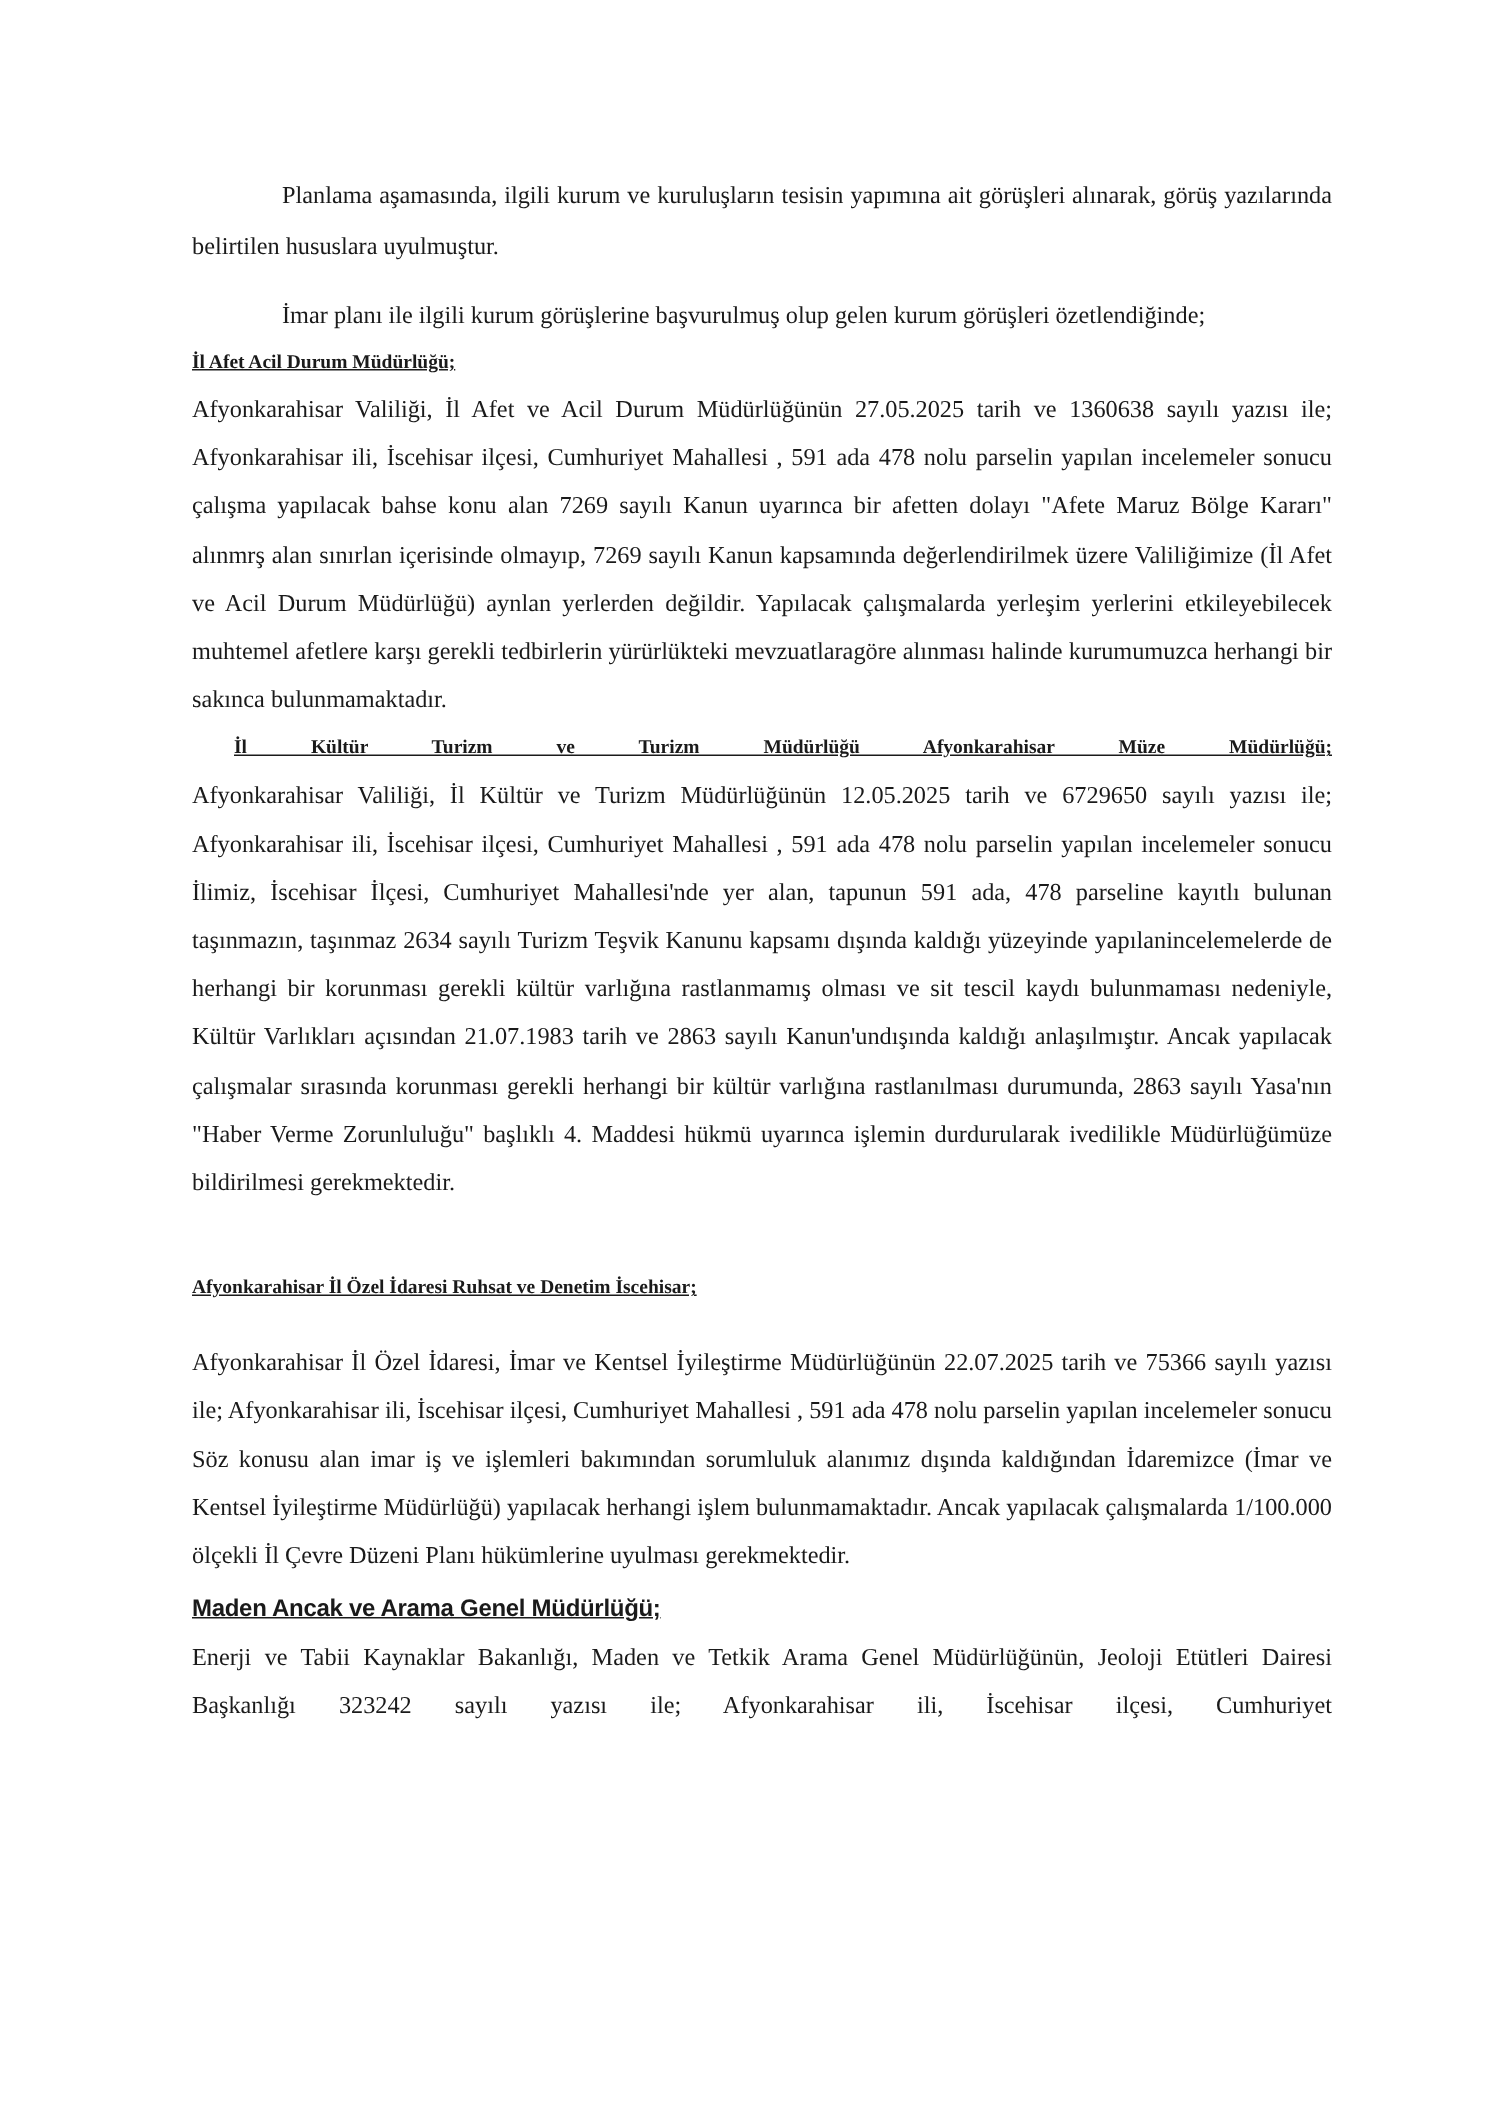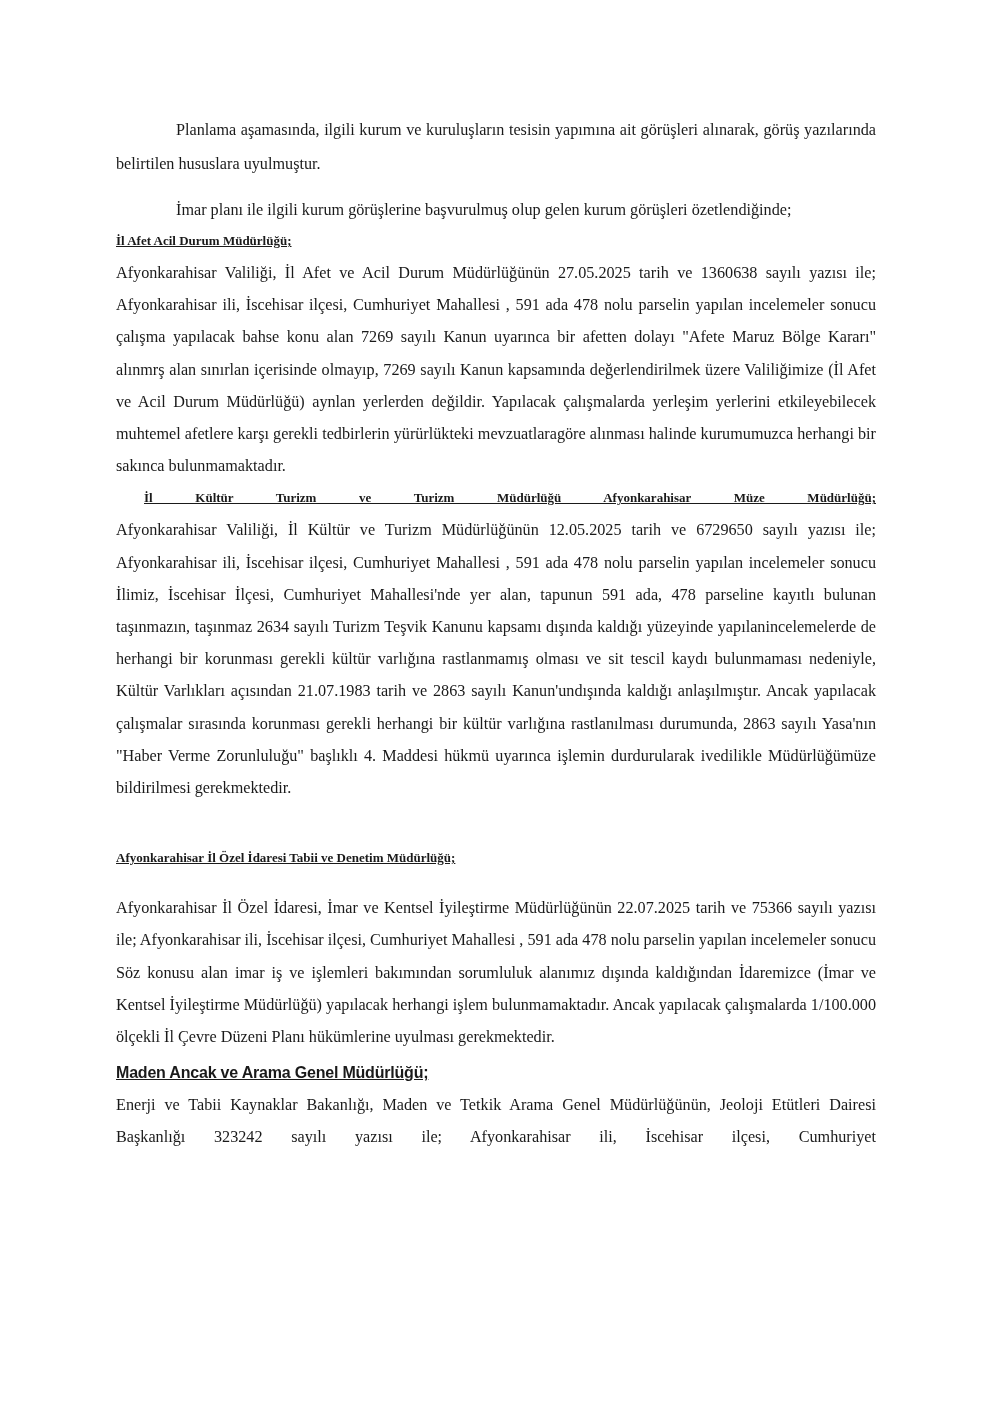--- a/index.html
+++ b/index.html
@@ -10,21 +10,21 @@
   body {
     width: 1000px;
     height: 1414px;
     position: relative;
     overflow: hidden;
     font-family: "Liberation Serif", serif;
     color: #1a1a1a;
   }
   .page {
     position: absolute;
-    left: 116px;
+    left: 128px;
     top: 113px;
     width: 760px;
   }
   .para {
     font-size: 16.2px;
     line-height: 32.2px;
     text-align: justify;
     margin: 0;
   }
   .indent {
@@ -61,19 +61,19 @@
   <p class="para indent lead1">Planlama aşamasında, ilgili kurum ve kuruluşların tesisin yapımına ait görüşleri alınarak, görüş yazılarında belirtilen hususlara uyulmuştur.</p>
 
   <p class="para indent lead2">İmar planı ile ilgili kurum görüşlerine başvurulmuş olup gelen kurum görüşleri özetlendiğinde;</p>
 
   <p class="heading">İl Afet Acil Durum Müdürlüğü;</p>
   <p class="para">Afyonkarahisar  Valiliği, İl Afet ve Acil Durum  Müdürlüğünün 27.05.2025 tarih ve 1360638 sayılı yazısı ile; Afyonkarahisar ili, İscehisar ilçesi, Cumhuriyet Mahallesi , 591 ada 478 nolu parselin yapılan incelemeler sonucu çalışma yapılacak bahse konu alan 7269 sayılı Kanun uyarınca bir afetten dolayı "Afete Maruz Bölge Kararı" alınmrş alan sınırlan içerisinde olmayıp, 7269 sayılı Kanun kapsamında değerlendirilmek üzere Valiliğimize (İl Afet ve Acil Durum Müdürlüğü) aynlan yerlerden değildir. Yapılacak çalışmalarda yerleşim yerlerini etkileyebilecek muhtemel afetlere karşı gerekli tedbirlerin yürürlükteki mevzuatlaragöre alınması halinde kurumumuzca herhangi bir sakınca bulunmamaktadır.</p>
 
   <p class="heading justified">İl Kültür Turizm ve Turizm Müdürlüğü Afyonkarahisar Müze Müdürlüğü;</p>
   <p class="para gap-after-body">Afyonkarahisar  Valiliği, İl Kültür ve Turizm Müdürlüğünün 12.05.2025 tarih ve 6729650 sayılı yazısı ile; Afyonkarahisar ili, İscehisar ilçesi, Cumhuriyet Mahallesi , 591 ada 478 nolu parselin yapılan incelemeler sonucu İlimiz, İscehisar İlçesi, Cumhuriyet Mahallesi'nde yer alan, tapunun 591 ada, 478 parseline kayıtlı bulunan taşınmazın, taşınmaz 2634 sayılı Turizm Teşvik Kanunu kapsamı dışında kaldığı yüzeyinde yapılanincelemelerde de herhangi bir korunması gerekli kültür varlığına rastlanmamış olması ve sit tescil kaydı bulunmaması nedeniyle, Kültür Varlıkları açısından 21.07.1983 tarih ve 2863 sayılı Kanun'undışında kaldığı anlaşılmıştır. Ancak yapılacak çalışmalar sırasında korunması gerekli herhangi bir kültür varlığına rastlanılması durumunda, 2863 sayılı Yasa'nın "Haber Verme Zorunluluğu" başlıklı 4. Maddesi hükmü uyarınca işlemin durdurularak ivedilikle Müdürlüğümüze bildirilmesi gerekmektedir.</p>
 
-  <p class="heading gap-after-heading3">Afyonkarahisar İl Özel İdaresi Tabii ve Denetim Müdürlüğü; </p>
+  <p class="heading gap-after-heading3">Afyonkarahisar İl Özel İdaresi Ruhsat ve Denetim İscehisar; </p>
   <p class="para last-line-tall">Afyonkarahisar  İl Özel İdaresi, İmar ve Kentsel İyileştirme Müdürlüğünün 22.07.2025 tarih ve 75366 sayılı yazısı ile; Afyonkarahisar ili, İscehisar ilçesi, Cumhuriyet Mahallesi , 591 ada 478 nolu parselin yapılan incelemeler sonucu Söz konusu alan imar iş ve işlemleri bakımından sorumluluk alanımız dışında kaldığından İdaremizce (İmar ve Kentsel İyileştirme Müdürlüğü) yapılacak herhangi işlem bulunmamaktadır. Ancak yapılacak çalışmalarda 1/100.000 ölçekli İl Çevre Düzeni Planı hükümlerine uyulması gerekmektedir.</p>
 
   <p class="heading sans">Maden Ancak ve Arama Genel  Müdürlüğü;</p>
   <p class="para" style="text-align-last: justify;">Enerji ve Tabii Kaynaklar Bakanlığı, Maden ve Tetkik Arama Genel  Müdürlüğünün, Jeoloji Etütleri Dairesi Başkanlığı   323242 sayılı yazısı ile; Afyonkarahisar ili, İscehisar ilçesi, Cumhuriyet</p>
 
 </div>
 
 </body></html>

